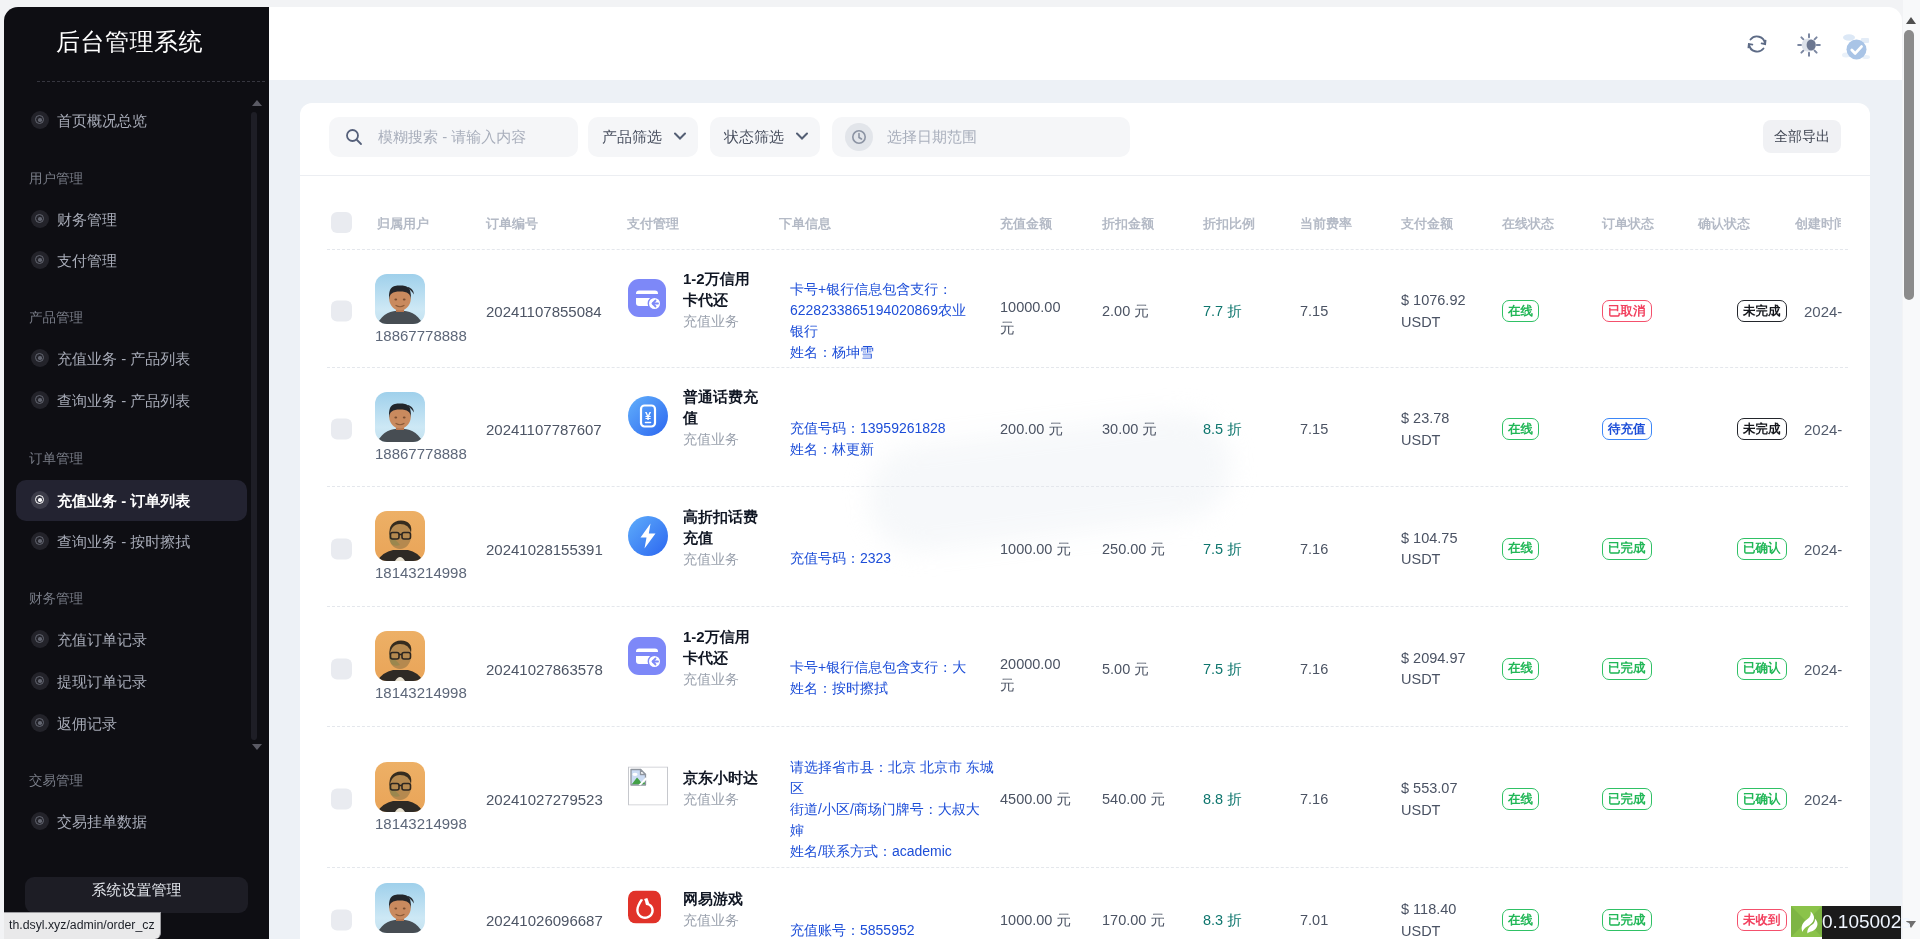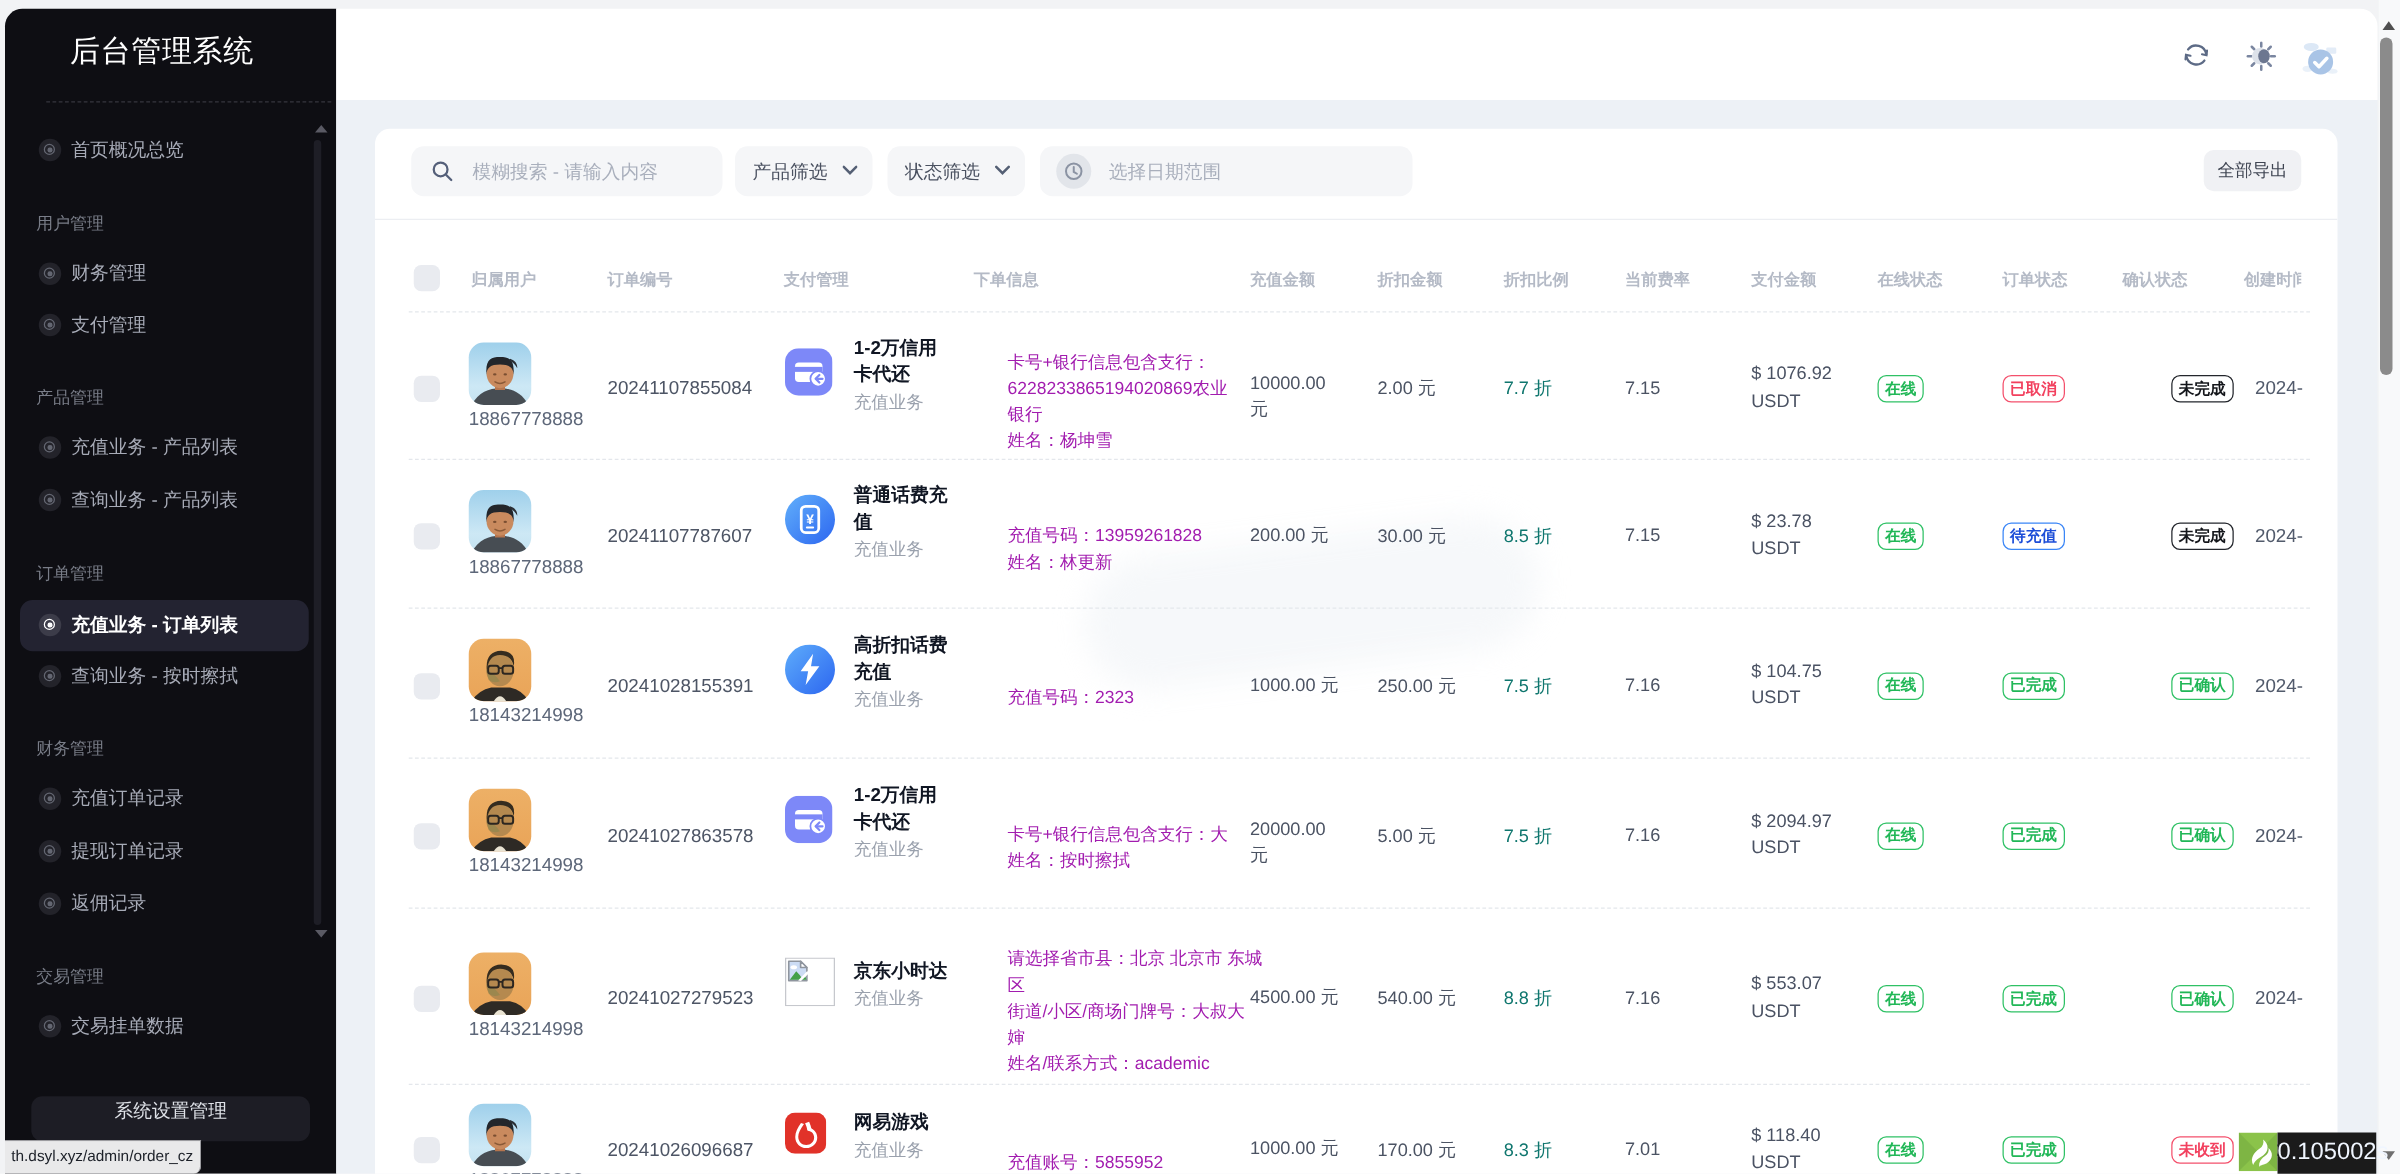--- a/index.html
+++ b/index.html
@@ -43,21 +43,21 @@
 .cell{position:absolute;top:50%;transform:translateY(-50%);margin-top:2.5px;}
 .cb{left:31px;width:21px;height:21px;border-radius:6px;background:#e9ebf0;}
 .avwrap{left:75px;text-align:left;margin-top:0;}
 .avatar{width:50px;height:50px;border-radius:12px;display:block;}
 .phone{font-size:15px;color:#5d6779;margin-top:3px;white-space:nowrap;}
 .ordno{left:186px;font-size:15px;color:#4d5565;white-space:nowrap;}
 .bizico{left:328px;margin-top:-8.5px;}
 .biz{left:383px;width:120px;margin-top:-8.5px;}
 .bizt{font-size:15px;font-weight:700;color:#101623;line-height:21px;}
 .bizs{font-size:14px;color:#9aa1ad;line-height:21px;margin-top:1px;}
-.info{left:506px;width:225px;font-size:14px;color:#a21caf;line-height:21px;margin-top:12px;}
+.info{left:490px;width:225px;font-size:14px;color:#1d4ed8;line-height:21px;margin-top:12px;}
 .amt{left:700px;font-size:14.5px;font-weight:500;color:#4b5363;line-height:21px;}
 .disc{left:802px;font-size:14.5px;font-weight:500;color:#4b5363;}
 .ratio{left:903px;font-size:14.5px;font-weight:500;color:#0f766e;}
 .rate{left:1000px;font-size:14.5px;font-weight:500;color:#4b5363;}
 .pay{left:1101px;font-size:14.5px;font-weight:500;color:#4a5263;line-height:21.5px;}
 .st1{left:1202px;}
 .st2{left:1302px;}
 .st3{left:1401px;padding-left:36px;}
 .ctime{left:1504px;font-size:15px;font-weight:500;color:#525b6c;white-space:nowrap;}
 .badge{display:inline-block;border:1.5px solid;border-radius:7px;padding:1.5px 5px;font-size:12.5px;font-weight:600;line-height:17px;white-space:nowrap;}

